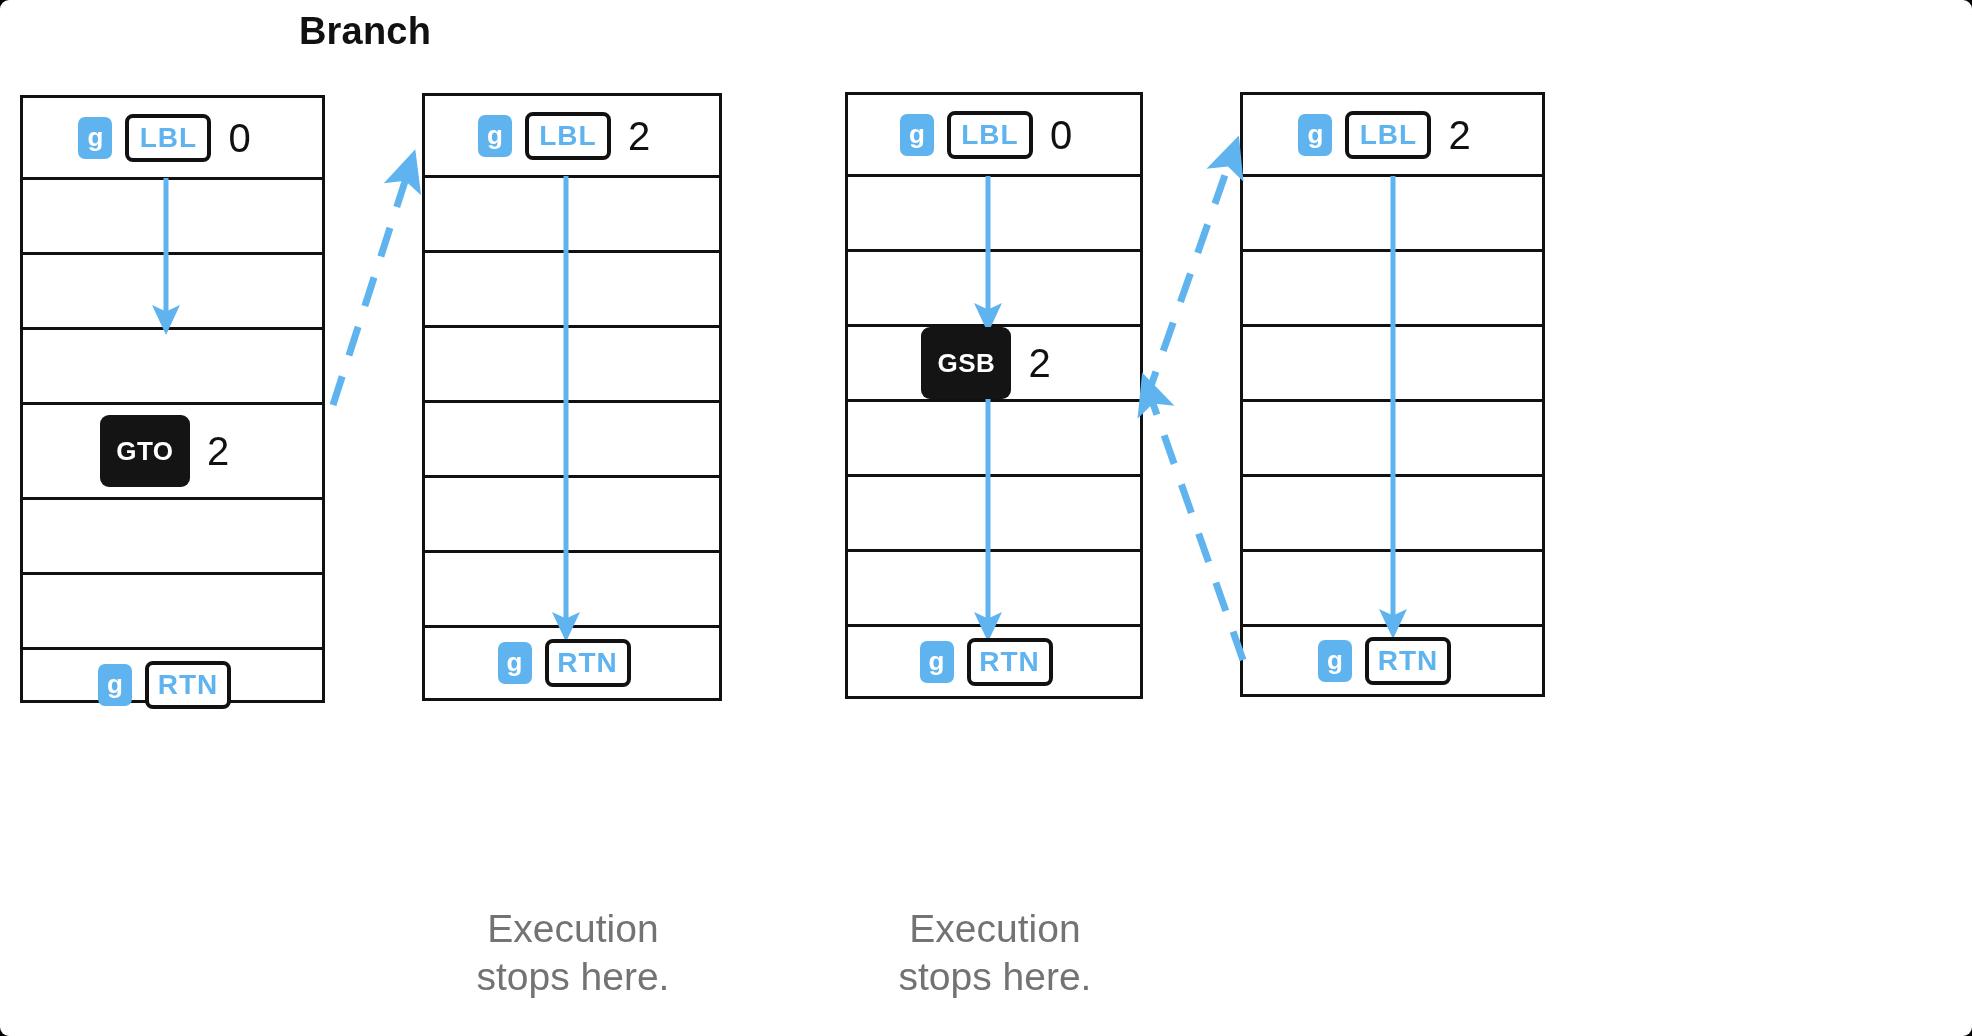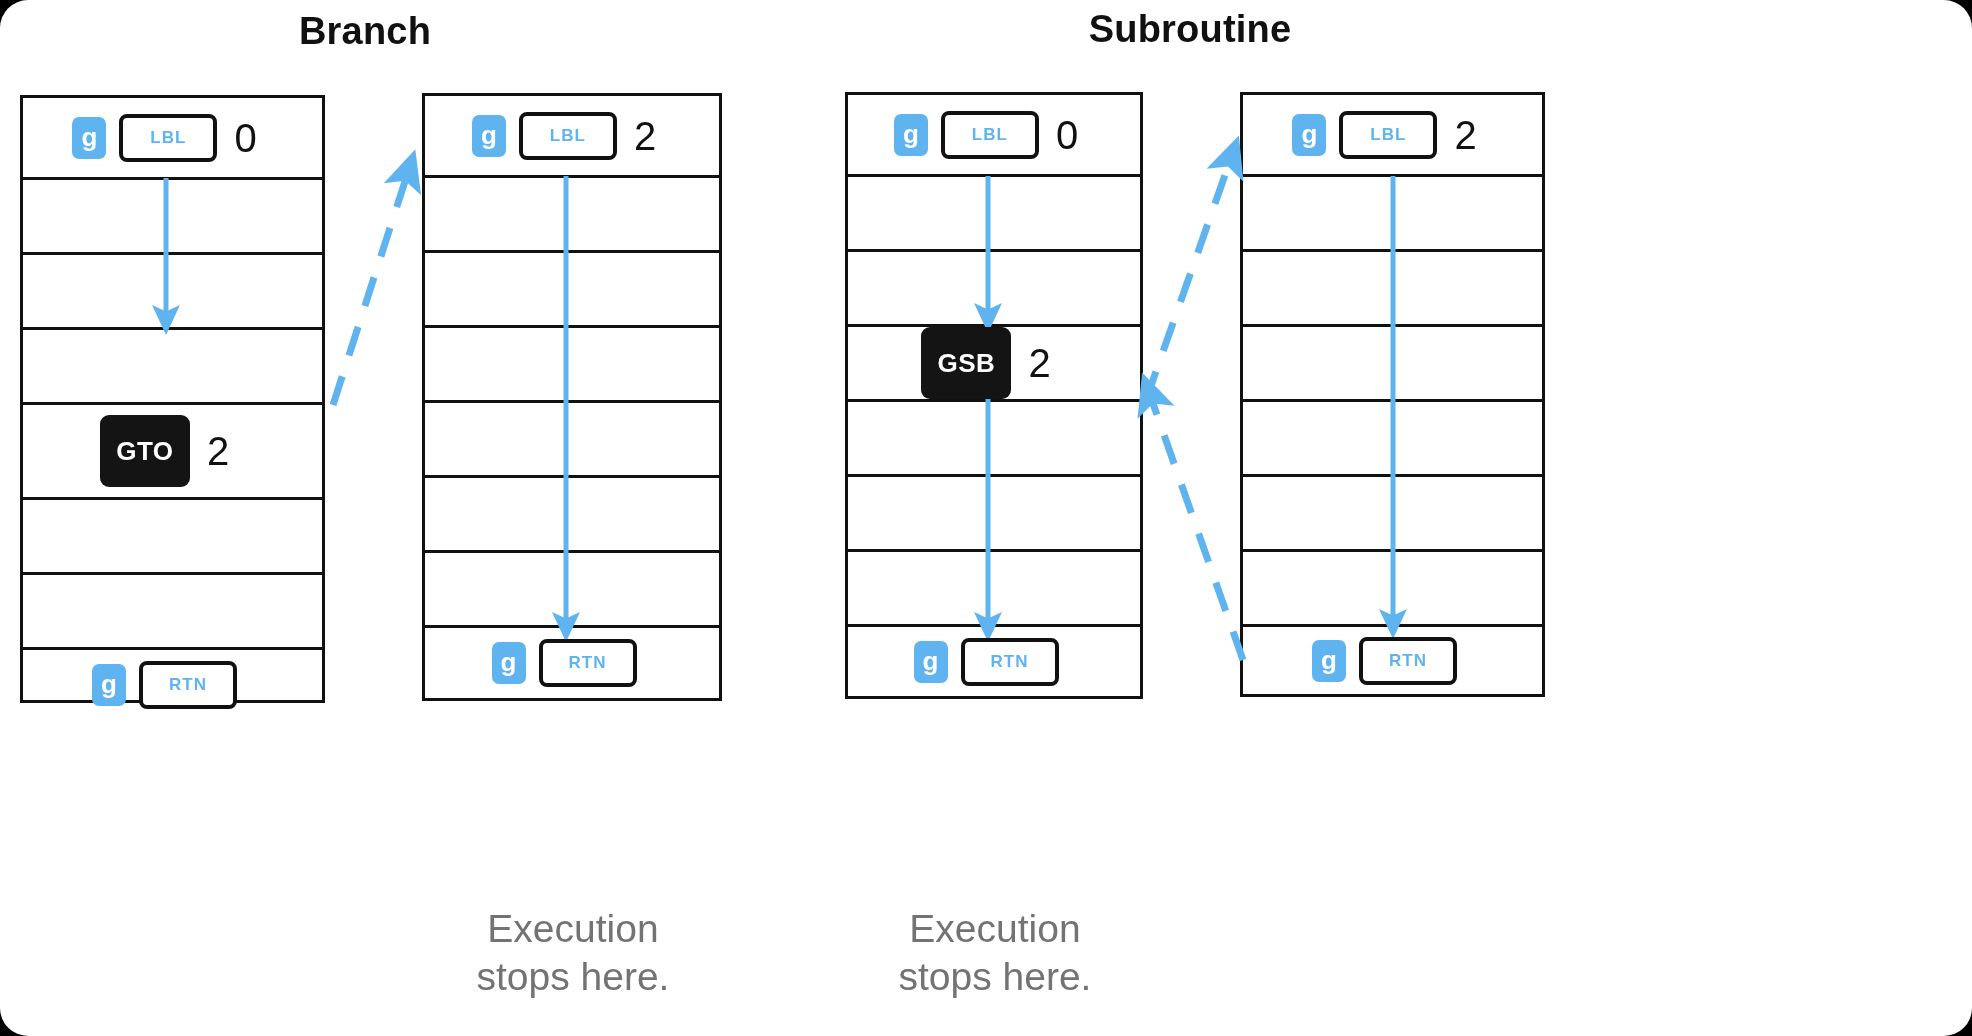--- a/index.html
+++ b/index.html
@@ -5,21 +5,21 @@
   html,body{margin:0;padding:0;}
   body{
     width:1972px;height:1036px;
     background:#000;
     font-family:"Liberation Sans", sans-serif;
     overflow:hidden;
   }
   #page{
     position:absolute;inset:0;
     background:#ffffff;
-    border-radius:28px;
+    border-radius:9px;
     overflow:hidden;
   }
 
   
   .title{
     position:absolute;
     font-weight:bold;
     color:#111;
     letter-spacing:.2px;
     white-space:nowrap;
@@ -58,23 +58,23 @@
     background:#5fb4ef;border-radius:7px;
     color:#ffffff;font-weight:bold;font-size:26px;
     line-height:1;
     padding-bottom:2px;
   }
   .fkey{
     display:inline-flex;align-items:center;justify-content:center;
     min-width:66px;height:40px;
     background:#fff;
     border:4px solid #111;border-radius:8px;
-    color:#5fb4ef;font-weight:bold;font-size:17px;
+    color:#5fb4ef;font-weight:bold;font-size:28px;
     letter-spacing:1px;
-    padding:0 12px;
+    padding:0 6px;
   }
   .blackkey{
     display:inline-flex;align-items:center;justify-content:center;
     min-width:72px;height:40px;
     background:#141414;border-radius:9px;
     color:#ffffff;font-weight:bold;font-size:26px;
     letter-spacing:.5px;
     padding:16px 9px;
   }
   .argnum{
@@ -96,21 +96,20 @@
 
   
   #arrows{position:absolute;left:0;top:0;width:1972px;height:1036px;pointer-events:none;}
 </style>
 </head>
 <body>
 
 <div id="page">
 
   <div class="title" id="title-branch">Branch</div>
-  <div class="title" id="title-subroutine">Subroutine</div>
 
   <div class="listing" id="col1" style="left:20px;top:95px;width:305px;height:608px;">
     <div class="row" style="height:82px;">
       <div class="instr">
         <span class="g-key">g</span>
         <span class="fkey">LBL</span>
         <span class="argnum">0</span>
       </div>
     </div>
     <div class="row" style="height:75px;"></div>

